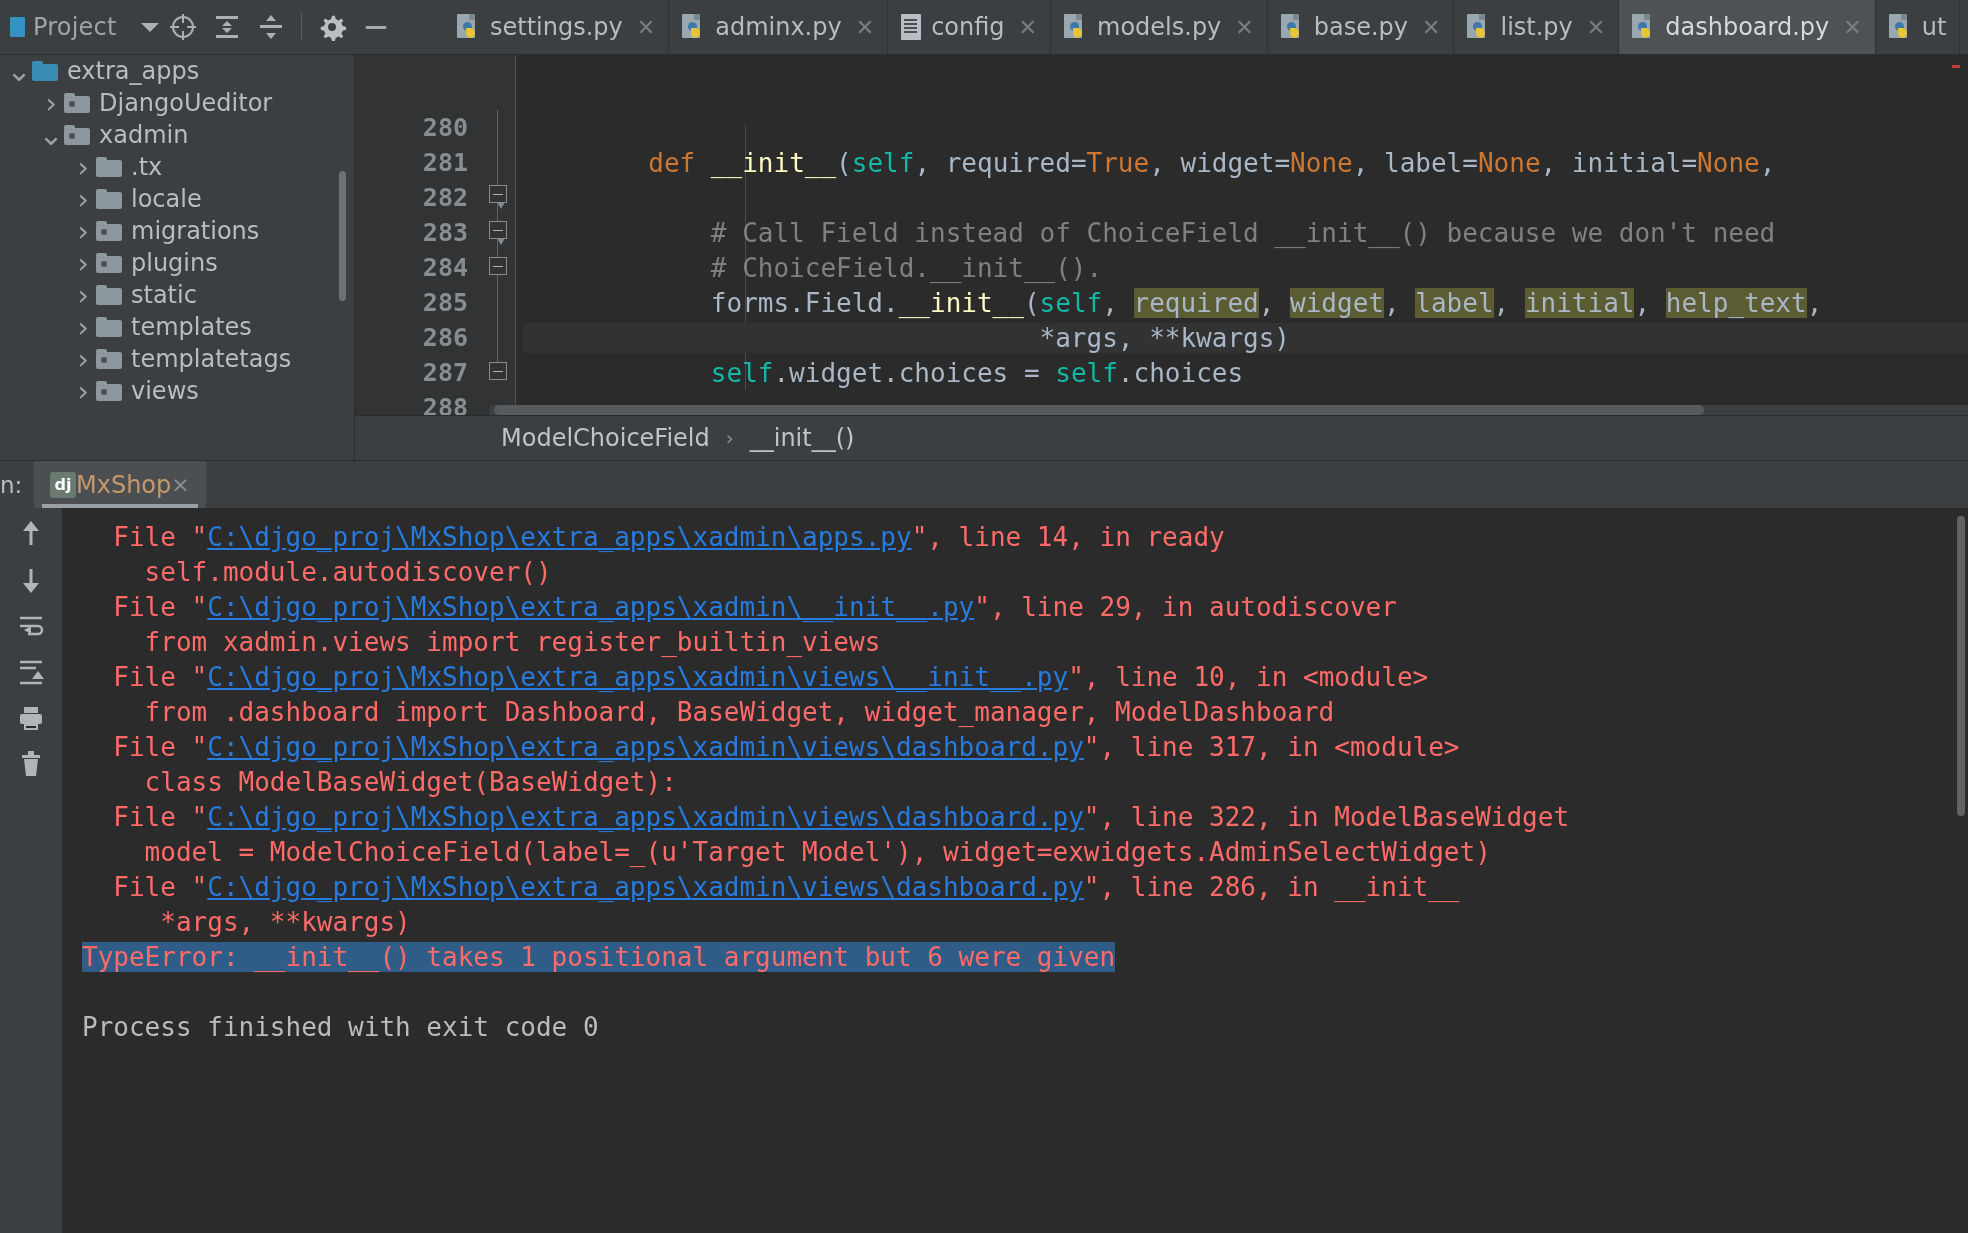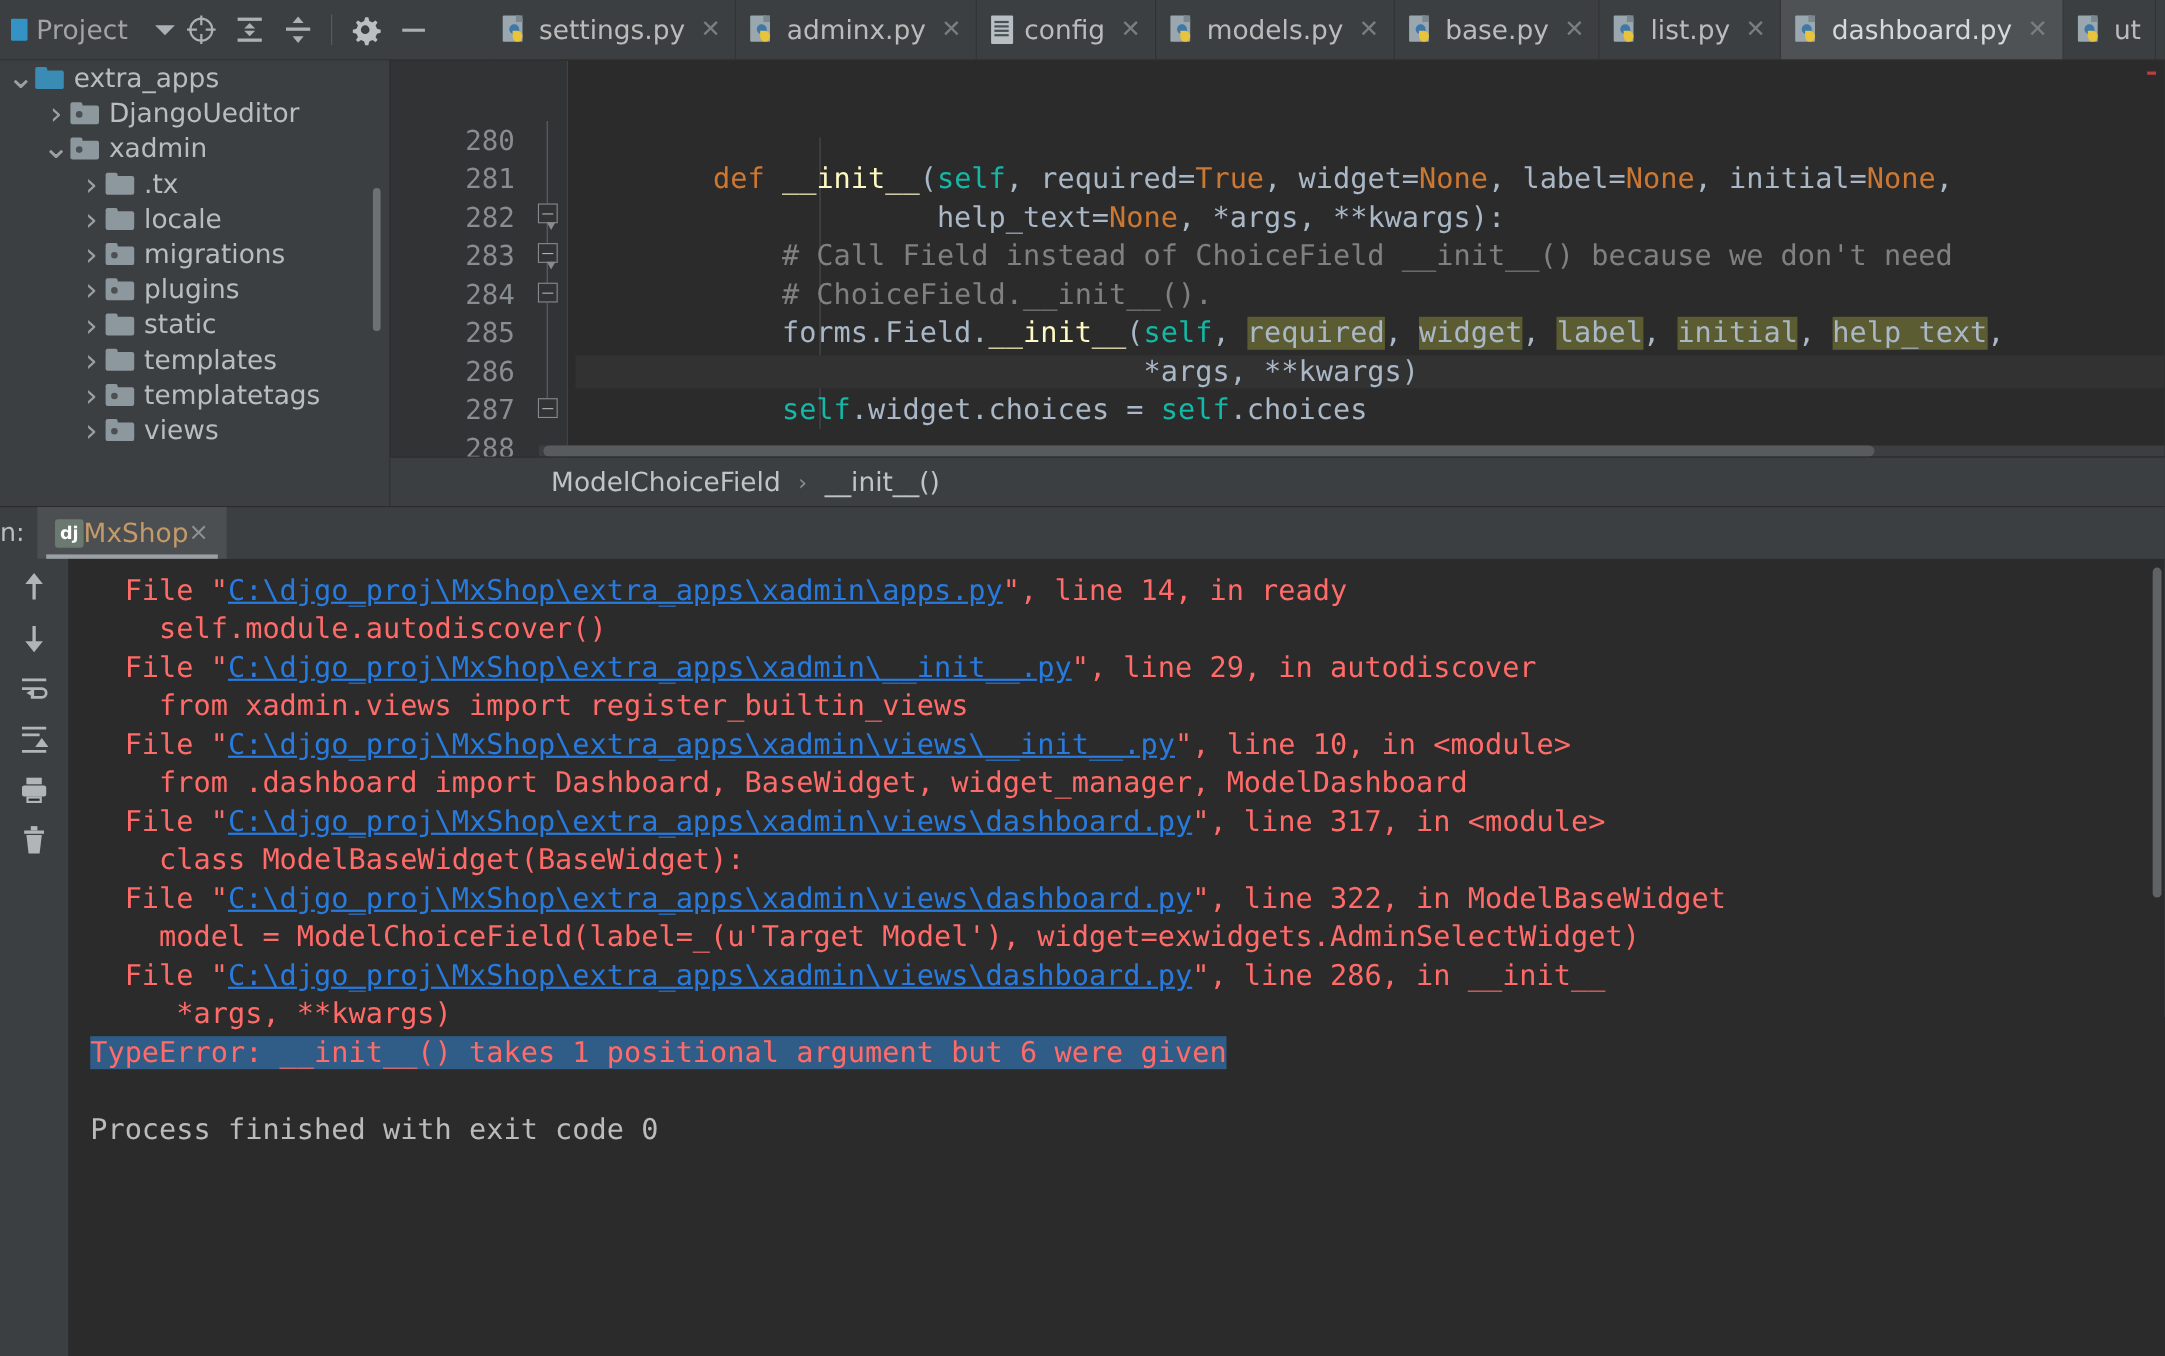--- a/index.html
+++ b/index.html
@@ -67,21 +67,21 @@
   .folder .tabf { position: absolute; left: 0; top: 0; width: 11px; height: 4px; border-radius: 2px 2px 0 0; }
   .folder .body { position: absolute; left: 0; top: 3px; width: 26px; height: 17px; border-radius: 2px; }
   .f-blue .tabf, .f-blue .body { background: #3b8cb5; }
   .f-grey .tabf, .f-grey .body { background: #8d989e; }
   .folder.mod .body::after { content: ""; position: absolute; left: 5px; top: 5px; width: 6px; height: 6px; background: #4c5053; border-radius: 50%; }
   .tree-scroll { position: absolute; right: 8px; top: 116px; width: 7px; height: 130px; background: #6d7174; border-radius: 4px; }
 
   .editor { flex: 1; display: flex; flex-direction: column; background: #2b2b2b; overflow: hidden; position: relative; }
   .codearea { flex: 1; display: flex; overflow: hidden; position: relative; }
   .gutter { width: 125px; flex: 0 0 125px; background: #313335; position: relative; }
-  .gnum { position: absolute; right: 12px; color: #888d90; font-size: 25px; font-family: "DejaVu Sans Mono", monospace; }
+  .gnum { position: absolute; right: 12px; color: #888d90; font-size: 25px; font-family: "DejaVu Sans Mono", monospace; font-weight: bold; }
   .foldcol { width: 35px; flex: 0 0 35px; background: #313335; position: relative; }
   .foldline { position: absolute; left: 17px; top: 0; width: 1px; height: 100%; background: #606366; }
   .foldmark { position: absolute; left: 9px; width: 18px; height: 18px; border: 1px solid #878b8d; background: #313335; }
   .foldmark::after { content: ""; position: absolute; left: 3px; top: 8px; width: 10px; height: 1px; background: #b0b4b6; }
   .foldmark.pt::before { content: ""; position: absolute; left: 7px; bottom: -7px; width: 0; height: 0;
      border-left: 4px solid transparent; border-right: 4px solid transparent; border-top: 7px solid #878b8d; }
   .code { flex: 1; position: relative; background: #2b2b2b; overflow: hidden; }
   .cline { position: absolute; left: 0; white-space: pre; font-family: "DejaVu Sans Mono", monospace; font-size: 26px; color: #a9b7c6; }
   .cline.cur { background: #323232; width: 100%; }
   .bar-left { position: absolute; left: 0; top: 0; width: 1px; height: 100%; background: #4e5254; }
@@ -372,21 +372,20 @@
           <div class="foldmark pt" style="top:166px;"></div>
           <div class="foldmark" style="top:202px;"></div>
           <div class="foldmark" style="top:307px;"></div>
         </div>
         <div class="code" id="code">
           <div class="bar-left"></div>
           <div class="indentguide" style="left:230px;top:70px;height:265px;"></div>
           <div class="err-tick"></div>
         <div class="cline" style="top: 58px; left: 8px;"></div>
             <div class="cline" style="top: 93px; left: 8px;"><span class="txt">        </span><span class="kw">def </span><span class="fn">__init__</span><span class="txt">(</span><span class="slf">self</span><span class="txt">, required=</span><span class="kw">True</span><span class="txt">, widget=</span><span class="kw">None</span><span class="txt">, label=</span><span class="kw">None</span><span class="txt">, initial=</span><span class="kw">None</span><span class="txt">,</span></div>
-            <div class="cline" style="top: 128px; left: 8px;"><span class="txt">                     help_text=</span><span class="kw">None</span><span class="txt">, *args, **kwargs):</span></div>
             <div class="cline" style="top: 163px; left: 8px;"><span class="cmt">            # Call Field instead of ChoiceField __init__() because we don't need</span></div>
             <div class="cline" style="top: 198px; left: 8px;"><span class="cmt">            # ChoiceField.__init__().</span></div>
             <div class="cline" style="top: 233px; left: 8px;"><span class="txt">            forms.Field.</span><span class="fn">__init__</span><span class="txt">(</span><span class="slf">self</span><span class="txt">, </span><span class="hl">required</span><span class="txt">, </span><span class="hl">widget</span><span class="txt">, </span><span class="hl">label</span><span class="txt">, </span><span class="hl">initial</span><span class="txt">, </span><span class="hl">help_text</span><span class="txt">,</span></div>
             <div class="cline cur" style="top: 268px; left: 8px;"><span class="txt">                                 *args, **kwargs)</span></div>
             <div class="cline" style="top: 303px; left: 8px;"><span class="txt">            </span><span class="slf">self</span><span class="txt">.widget.choices = </span><span class="slf">self</span><span class="txt">.choices</span></div>
             <div class="cline" style="top: 338px; left: 8px;"></div>
           </div>
       </div>
       <div class="hscroll">
         <div class="thumb"></div>

